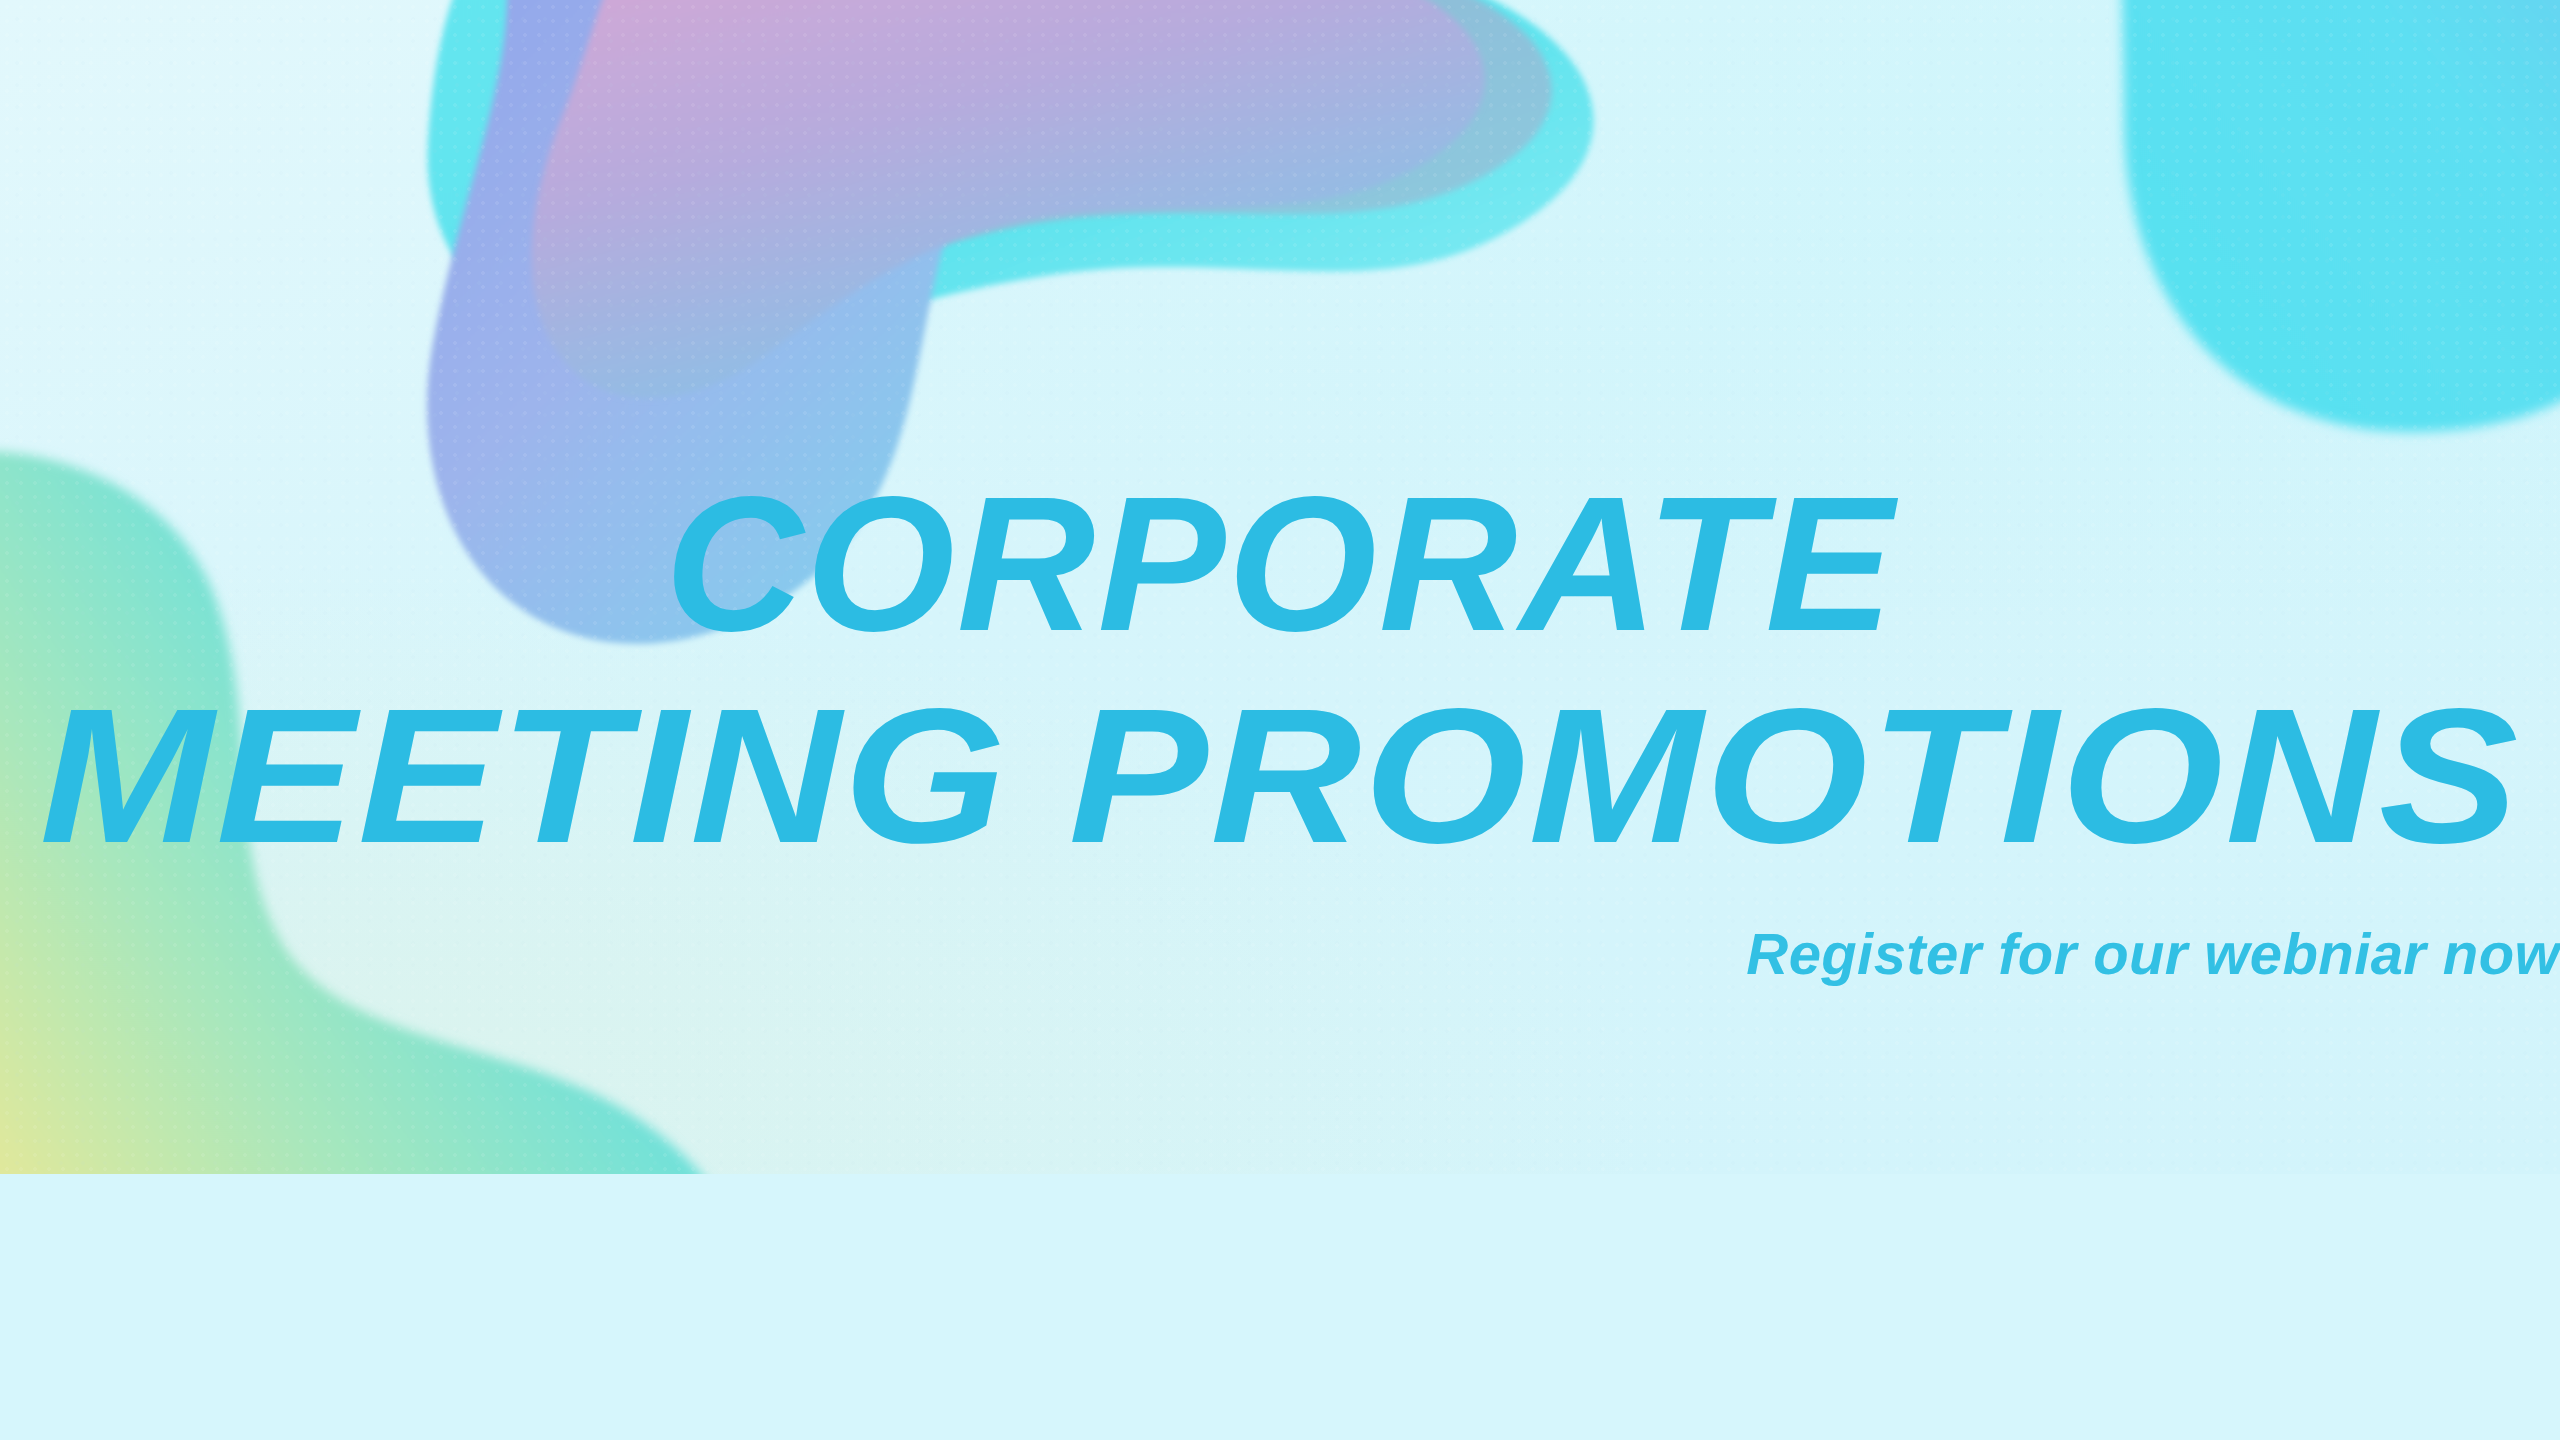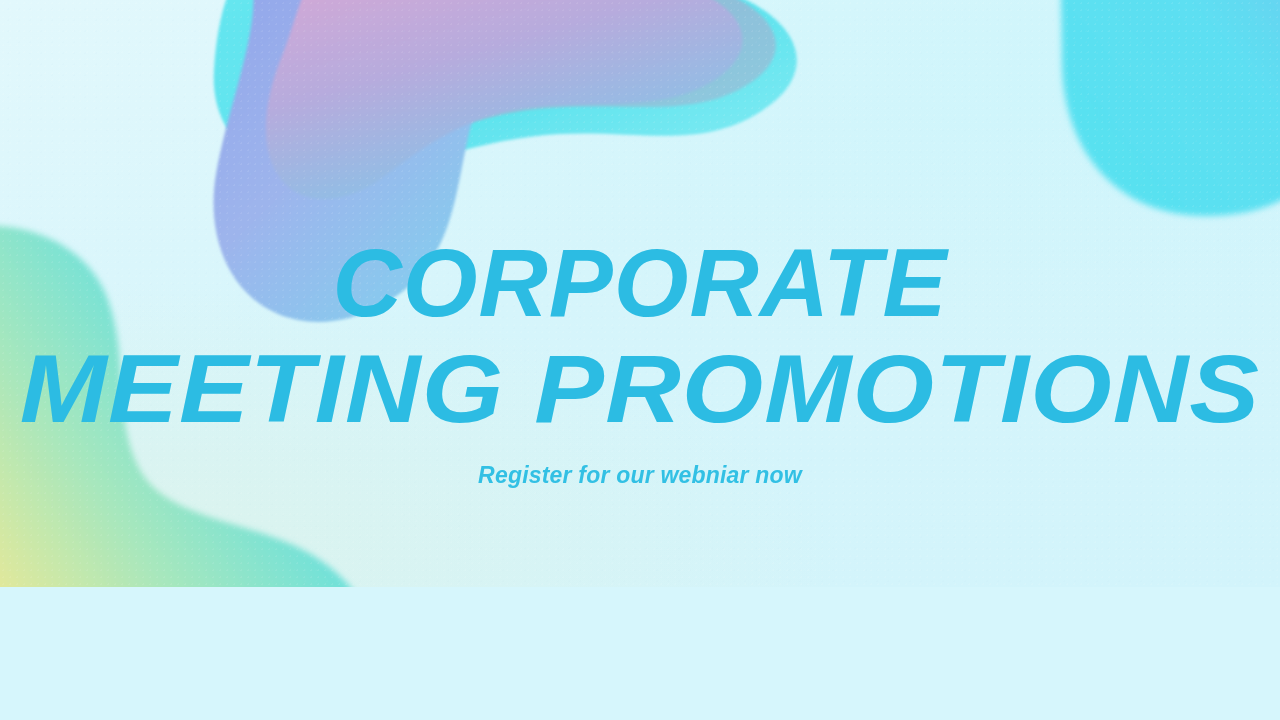--- a/index.html
+++ b/index.html
@@ -72,24 +72,25 @@
   .headline .line2 {
     display: block;
     font-size: 96px;
     letter-spacing: 1px;
     margin-top: 12px;
     transform: scaleX(1.09);
   }
   .subhead {
     margin: 26px 0 0 0;
     color: #32c0e4;
-    font-size: 23px;
+    font-size: 29px;
     font-weight: bold;
     font-style: italic;
     letter-spacing: .2px;
+    text-align: right;
   }
 </style>
 </head>
 <body>
 
 <div id="poster">
 
   <div class="bg-wash"></div>
 
   <svg class="bg-art" viewBox="0 0 1280 720" preserveAspectRatio="none" aria-hidden="true">

